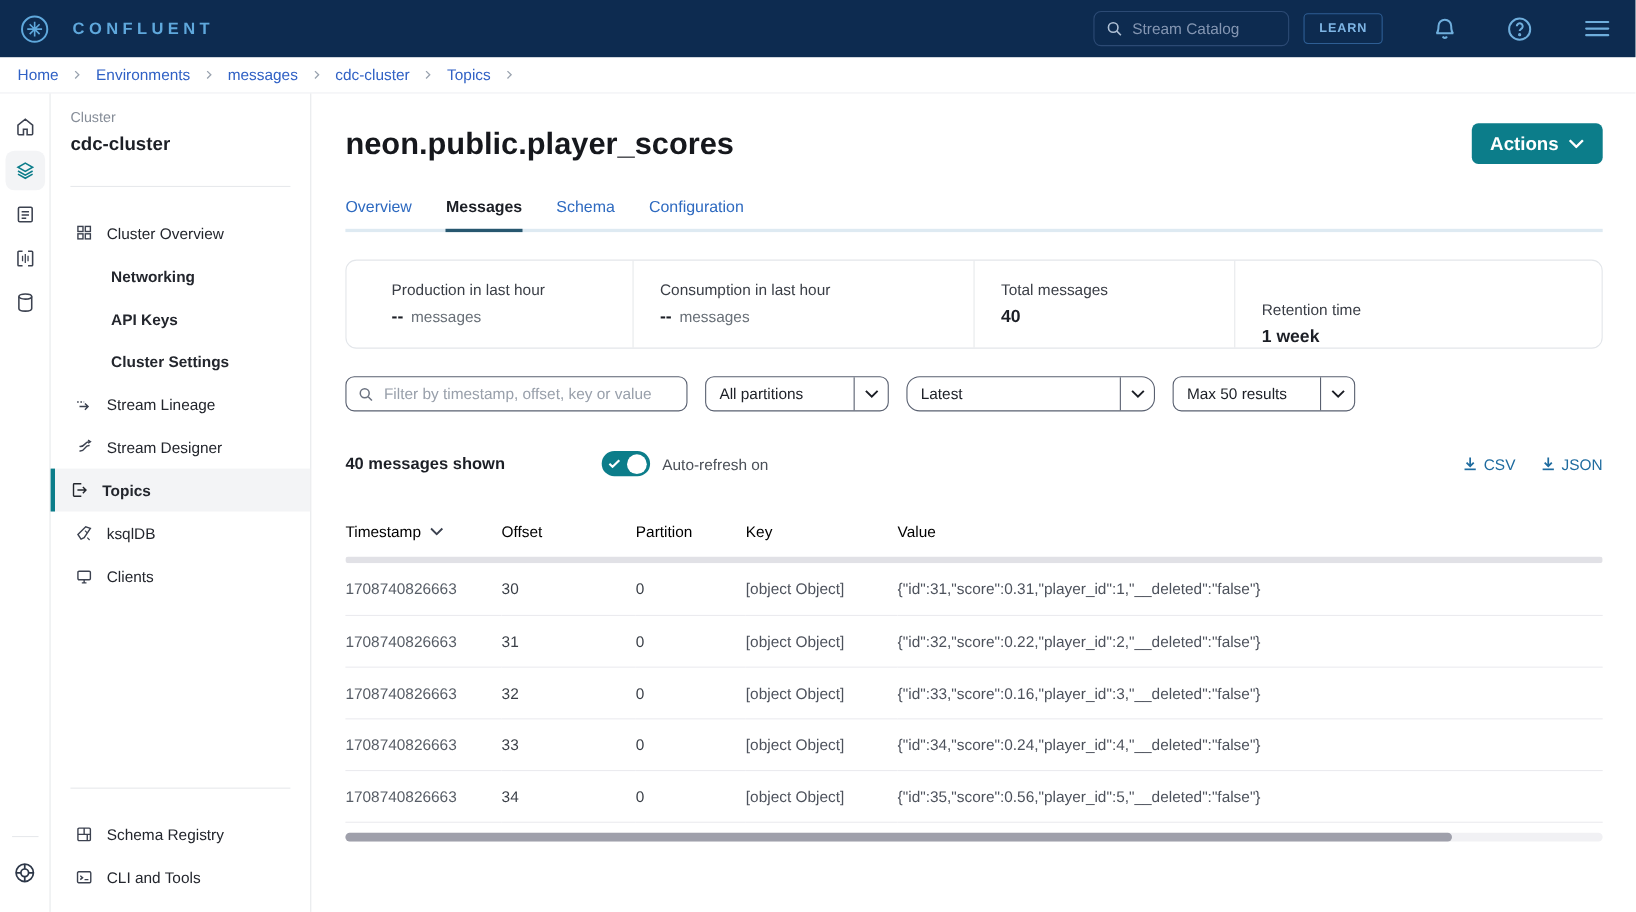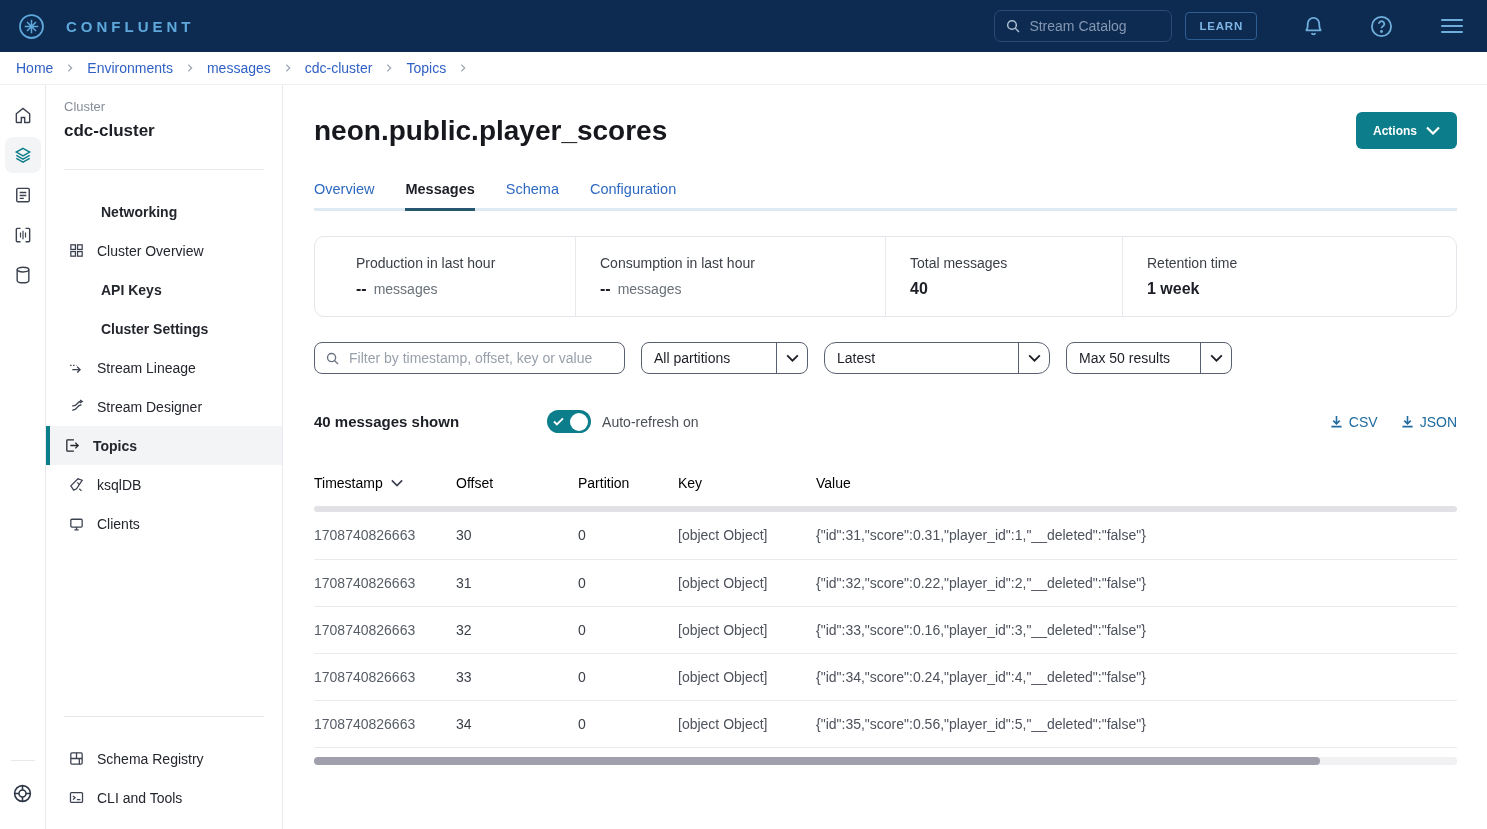--- a/index.html
+++ b/index.html
@@ -53,34 +53,34 @@
   .nav-item.sub { padding-left:51px; font-weight:600; }
   .nav-item.active { background:#F3F4F6; border-left-color:#0C7D8A; padding-left:14px; font-weight:bold; }
   .nav-item.active .nav-ic { color:#23262D; }
   .sb-footer { margin-top:auto; }
 
   
   .main { flex:1; padding:0 30px 0 31px; display:flex; flex-direction:column; }
   .title-row { margin-top:27px; display:flex; align-items:center; justify-content:space-between; }
   .page-title { font-size:28px; font-weight:bold; color:#16181D; }
   .actions-btn { background:#0C7D8A; color:#fff; border:none; border-radius:6px; height:37px;
-    padding:0 17px; font-size:12px; font-weight:bold; display:flex; align-items:center; gap:9px;
+    padding:0 17px; font-size:17px; font-weight:bold; display:flex; align-items:center; gap:9px;
     font-family:"Liberation Sans", sans-serif; cursor:pointer; }
 
   .tabs { margin-top:32px; display:flex; gap:31px; border-bottom:3px solid #DEEAF2; }
   .tab { font-size:14.5px; color:#2E6AC0; padding-bottom:11px; cursor:pointer;
     border-bottom:3px solid transparent; margin-bottom:-3px; }
   .tab.active { color:#1C1F26; font-weight:600; border-bottom-color:#27576F; }
 
   .stats-card { margin-top:25px; border:1px solid #E3E6EA; border-radius:10px; height:81px;
     display:flex; align-items:stretch; }
   .stat { display:flex; flex-direction:column; justify-content:center; padding-left:24px; }
   .stat:first-child { padding-left:41px; }
   .stat + .stat { border-left:1px solid #E7E9EC; }
-  .stat-1 { width:260px; } .stat-2 { width:310px; } .stat-3 { width:237px; } .stat-4 { flex:1; }
+  .stat-1 { width:260px; } .stat-2 { width:310px; } .stat-3 { width:237px; } .stat-4 { flex:1;justify-content:flex-end; }
   .stat-label { font-size:14px; color:#3A3E46; }
   .stat-value-row { margin-top:9px; display:flex; align-items:baseline; gap:7px; }
   .stat-value { font-size:16px; font-weight:bold; color:#1C1F26; }
   .stat-suffix { font-size:14px; color:#697078; }
 
   .filter-row { margin-top:25px; display:flex; gap:16px; }
   .filter-search { width:311px; height:32px; border:1px solid #596070; border-radius:8px;
     display:flex; align-items:center; gap:9px; padding:0 10px; }
   .filter-search .mag { color:#6B7280; }
   .filter-search input { border:none; outline:none; flex:1; font-size:14px;
@@ -229,33 +229,33 @@
         <path d="M12 3v5M12 16v5M3 12h5M16 12h5"></path>
       </svg>
     </span>
   </div>
 
   <div class="sidebar">
     <div class="sb-label">Cluster</div>
     <div class="sb-cluster">cdc-cluster</div>
     <div class="sb-divider"></div>
 
-    <div class="nav-item sub">
-      <span>Networking</span>
-    </div>
     <div class="nav-item">
       <span class="nav-ic">
         <svg viewBox="0 0 24 24" width="17" height="17" fill="none" stroke="currentColor" stroke-width="1.8">
           <rect x="4" y="4" width="6.5" height="6.5"></rect>
             <rect x="13.5" y="4" width="6.5" height="6.5"></rect>
           <rect x="4" y="13.5" width="6.5" height="6.5"></rect>
             <rect x="13.5" y="13.5" width="6.5" height="6.5"></rect>
         </svg>
       </span>
       <span>Cluster Overview</span>
+    </div>
+    <div class="nav-item sub">
+      <span>Networking</span>
     </div>
     <div class="nav-item sub">
       <span>API Keys</span>
     </div>
     <div class="nav-item sub">
       <span>Cluster Settings</span>
     </div>
     <div class="nav-item">
       <span class="nav-ic">
         <svg viewBox="0 0 24 24" width="17" height="17" fill="none" stroke="currentColor" stroke-width="1.9">

